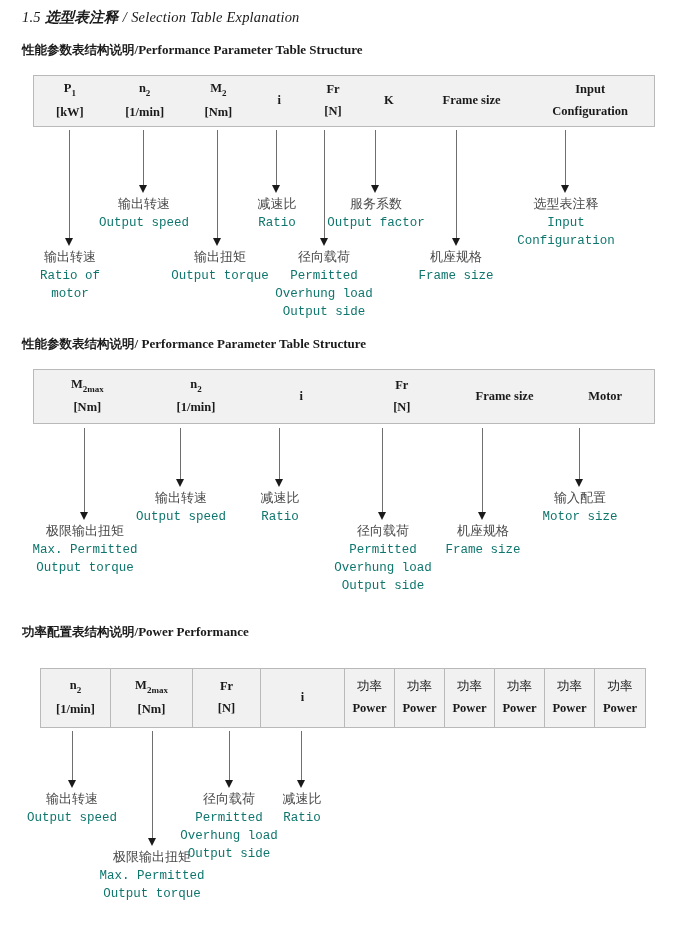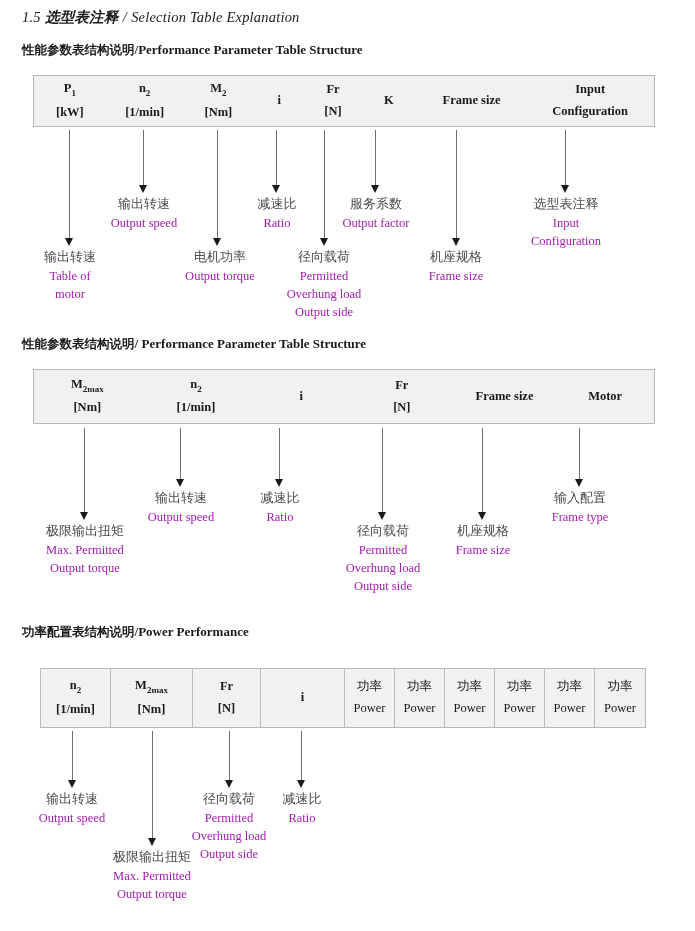--- a/index.html
+++ b/index.html
@@ -88,21 +88,21 @@
     vertical-align: sub;
     font-weight: bold;
   }
   .cell.cn .l1 {
     font-family: "Liberation Sans", sans-serif;
     font-weight: normal;
     font-size: 12.5px;
   }
   .cell.cn .l2 {
     font-family: "Liberation Serif", serif;
-    font-weight: normal;
+    font-weight: bold;
     font-size: 12.5px;
   }
 
   
   .arrow {
     position: absolute;
     width: 9px;
   }
   .arrow .shaft {
     position: absolute;
@@ -129,23 +129,23 @@
     white-space: nowrap;
     transform: translateX(-50%);
   }
   .note .cn {
     font-family: "Liberation Sans", sans-serif;
     font-size: 13px;
     color: #4a4a4a;
     display: block;
   }
   .note .en {
-    font-family: Liberation Serif, serif;
+    font-family: Liberation Mono, monospace;
     font-size: 12.5px;
-    color: #a21caf;
+    color: #0f766e;
     display: block;
   }
 </style>
 </head>
 <body>
 
 <div class="doc-title">
   <span class="num">1.5</span>
   <span class="cn">选型表注释</span>
   <span class="en">/</span>
@@ -216,29 +216,29 @@
   <div class="shaft" style="height:108px;"></div>
     <div class="head" style="top:108px;"></div>
 </div>
 <div class="arrow" style="left:561px; top:130px; height:63px;">
   <div class="shaft" style="height:55px;"></div>
     <div class="head" style="top:55px;"></div>
 </div>
 
 <div class="note" style="left:70px; top:248px;">
   <span class="cn">输出转速</span>
-  <span class="en">Table of</span>
+  <span class="en">Ratio of</span>
   <span class="en">motor</span>
 </div>
 <div class="note" style="left:144px; top:195px;">
   <span class="cn">输出转速</span>
   <span class="en">Output speed</span>
 </div>
 <div class="note" style="left:220px; top:248px;">
-  <span class="cn">电机功率</span>
+  <span class="cn">输出扭矩</span>
   <span class="en">Output torque</span>
 </div>
 <div class="note" style="left:277px; top:195px;">
   <span class="cn">减速比</span>
   <span class="en">Ratio</span>
 </div>
 <div class="note" style="left:324px; top:248px;">
   <span class="cn">径向载荷</span>
   <span class="en">Permitted</span>
   <span class="en">Overhung load</span>
@@ -329,21 +329,21 @@
   <span class="en">Permitted</span>
   <span class="en">Overhung load</span>
   <span class="en">Output side</span>
 </div>
 <div class="note" style="left:483px; top:522px;">
   <span class="cn">机座规格</span>
   <span class="en">Frame size</span>
 </div>
 <div class="note" style="left:580px; top:489px;">
   <span class="cn">输入配置</span>
-  <span class="en">Frame type</span>
+  <span class="en">Motor size</span>
 </div>
 
 <div class="sec-head" style="top:624px">
   <span>功率配置表结构说明</span><span class="en">/</span><span class="en">Power Performance</span>
 </div>
 
 <div class="tbl grid" style="left:40px; top:668px; width:606px; height:60px;">
   <div class="cell" style="width:70px;">
     <span class="l1"><span>n</span><span class="sub">2</span></span>
     <span class="l2">[1/min]</span>

